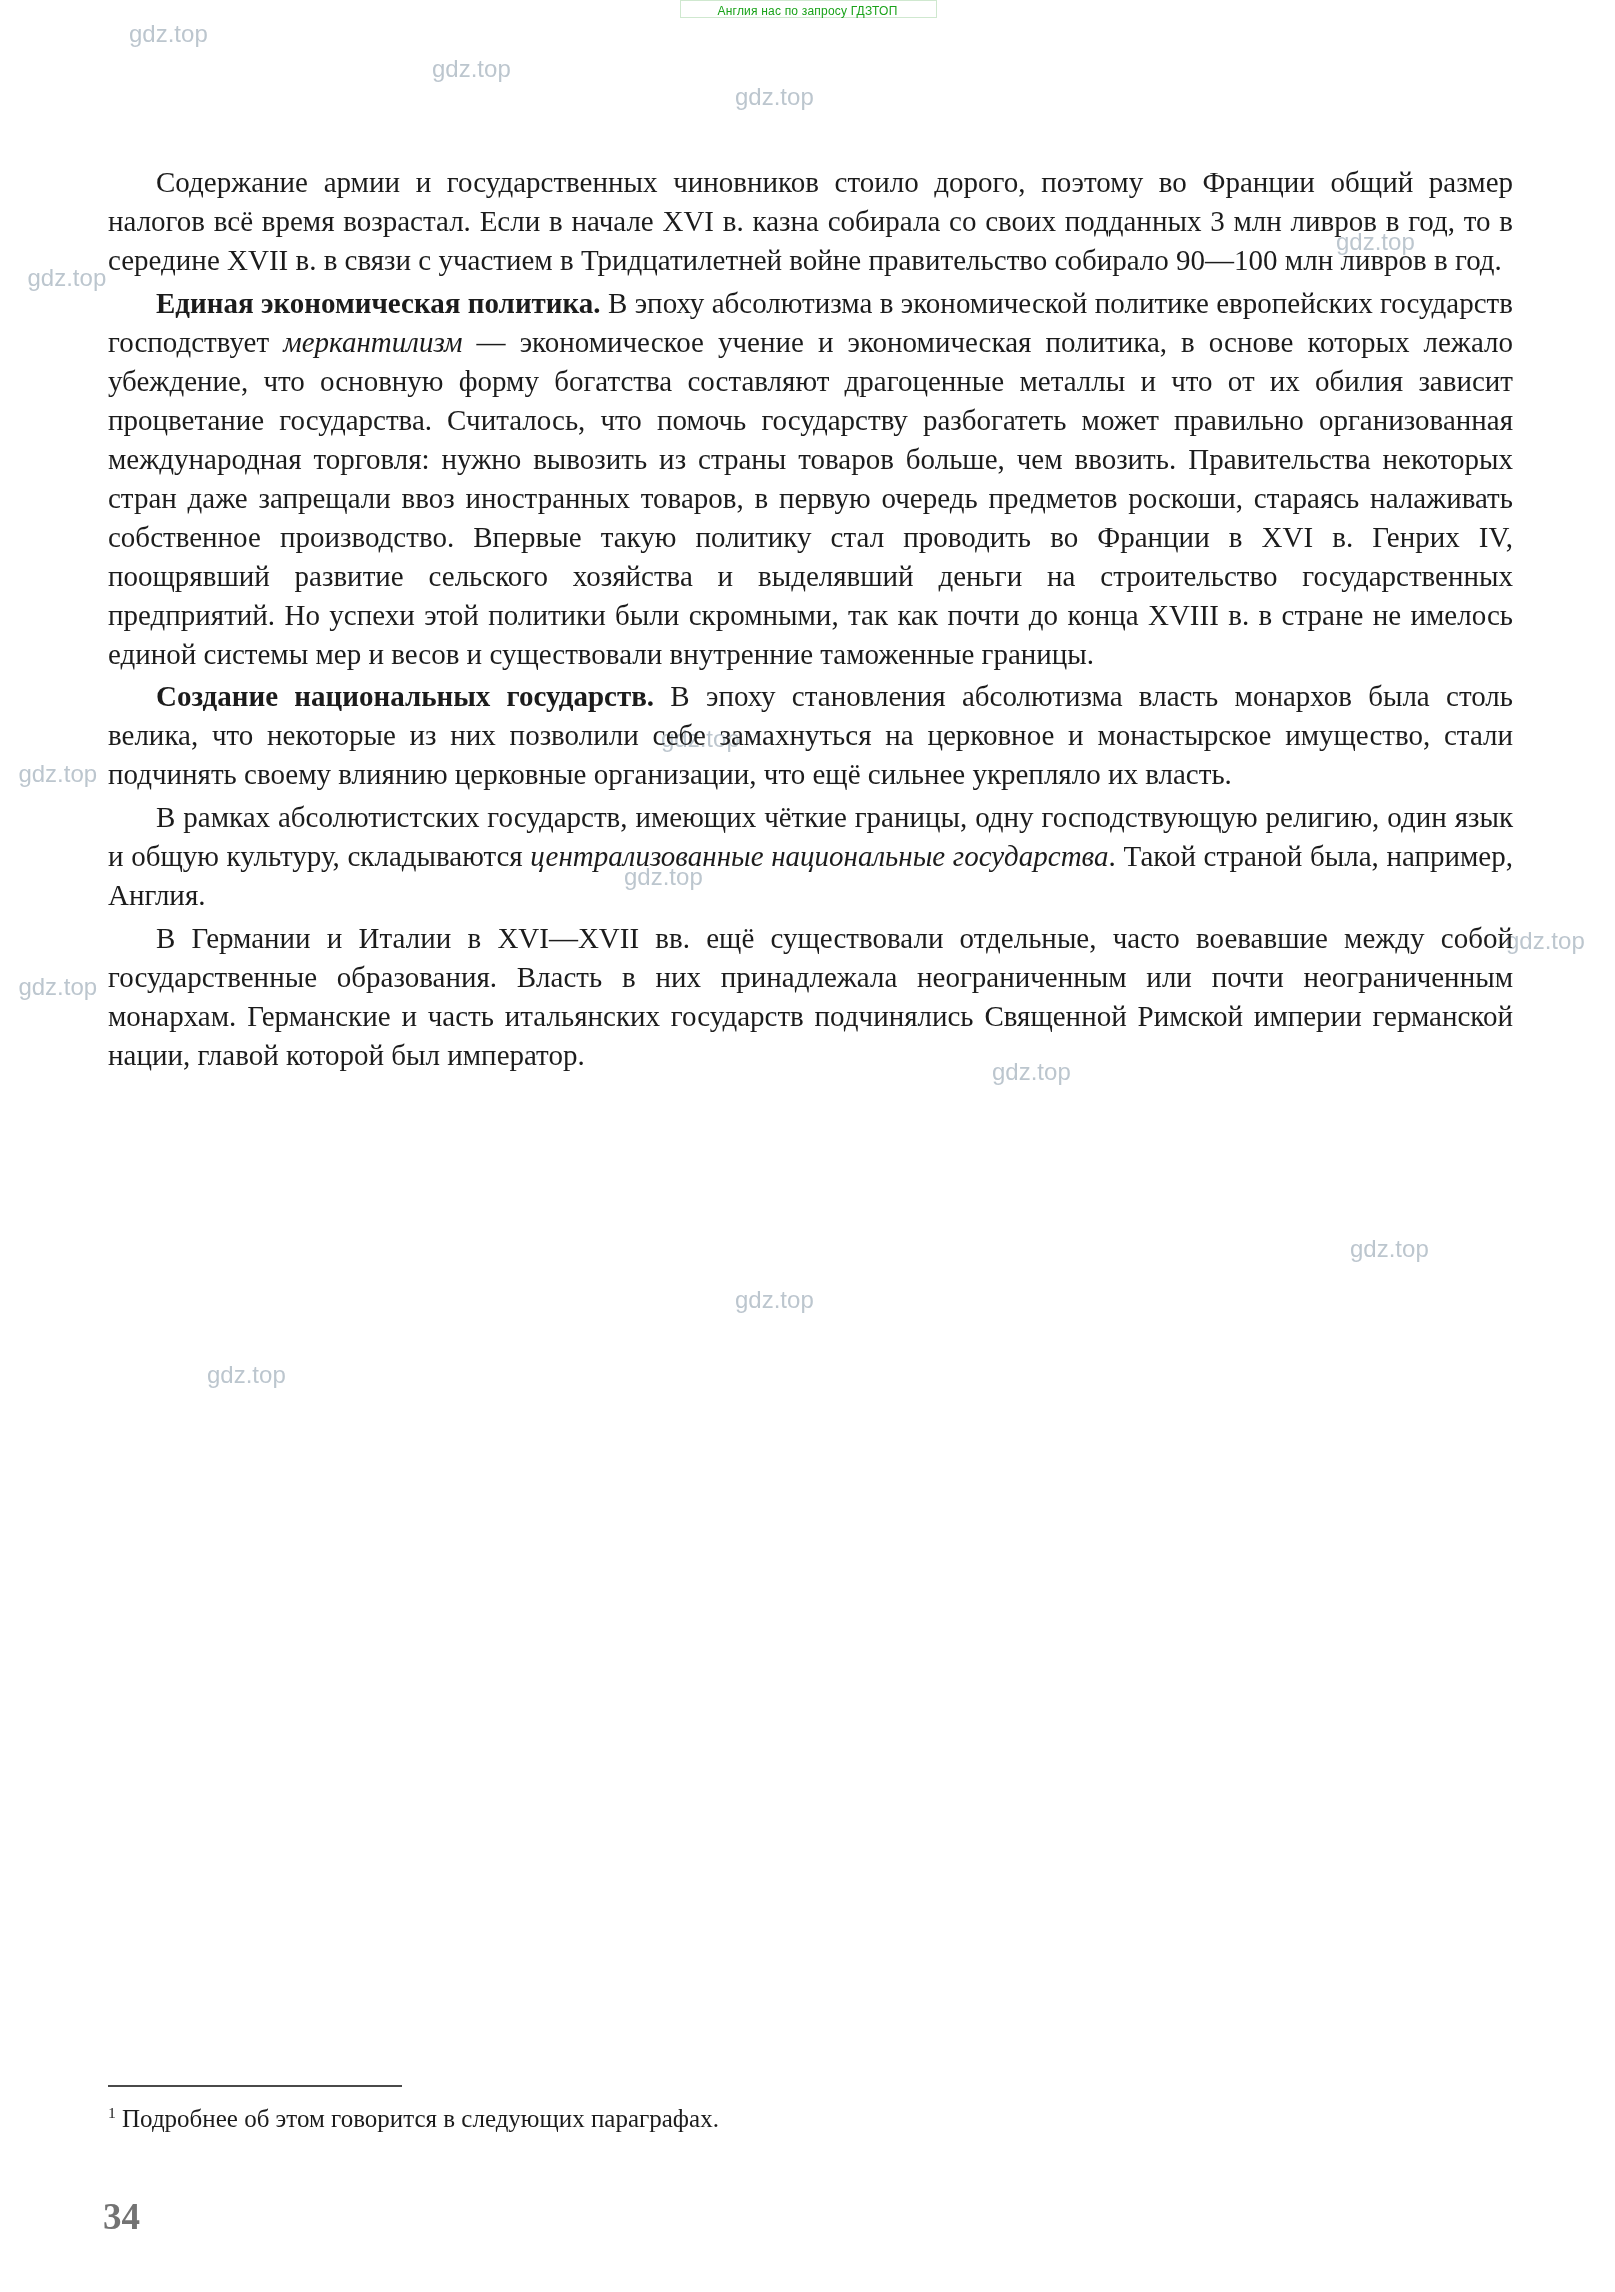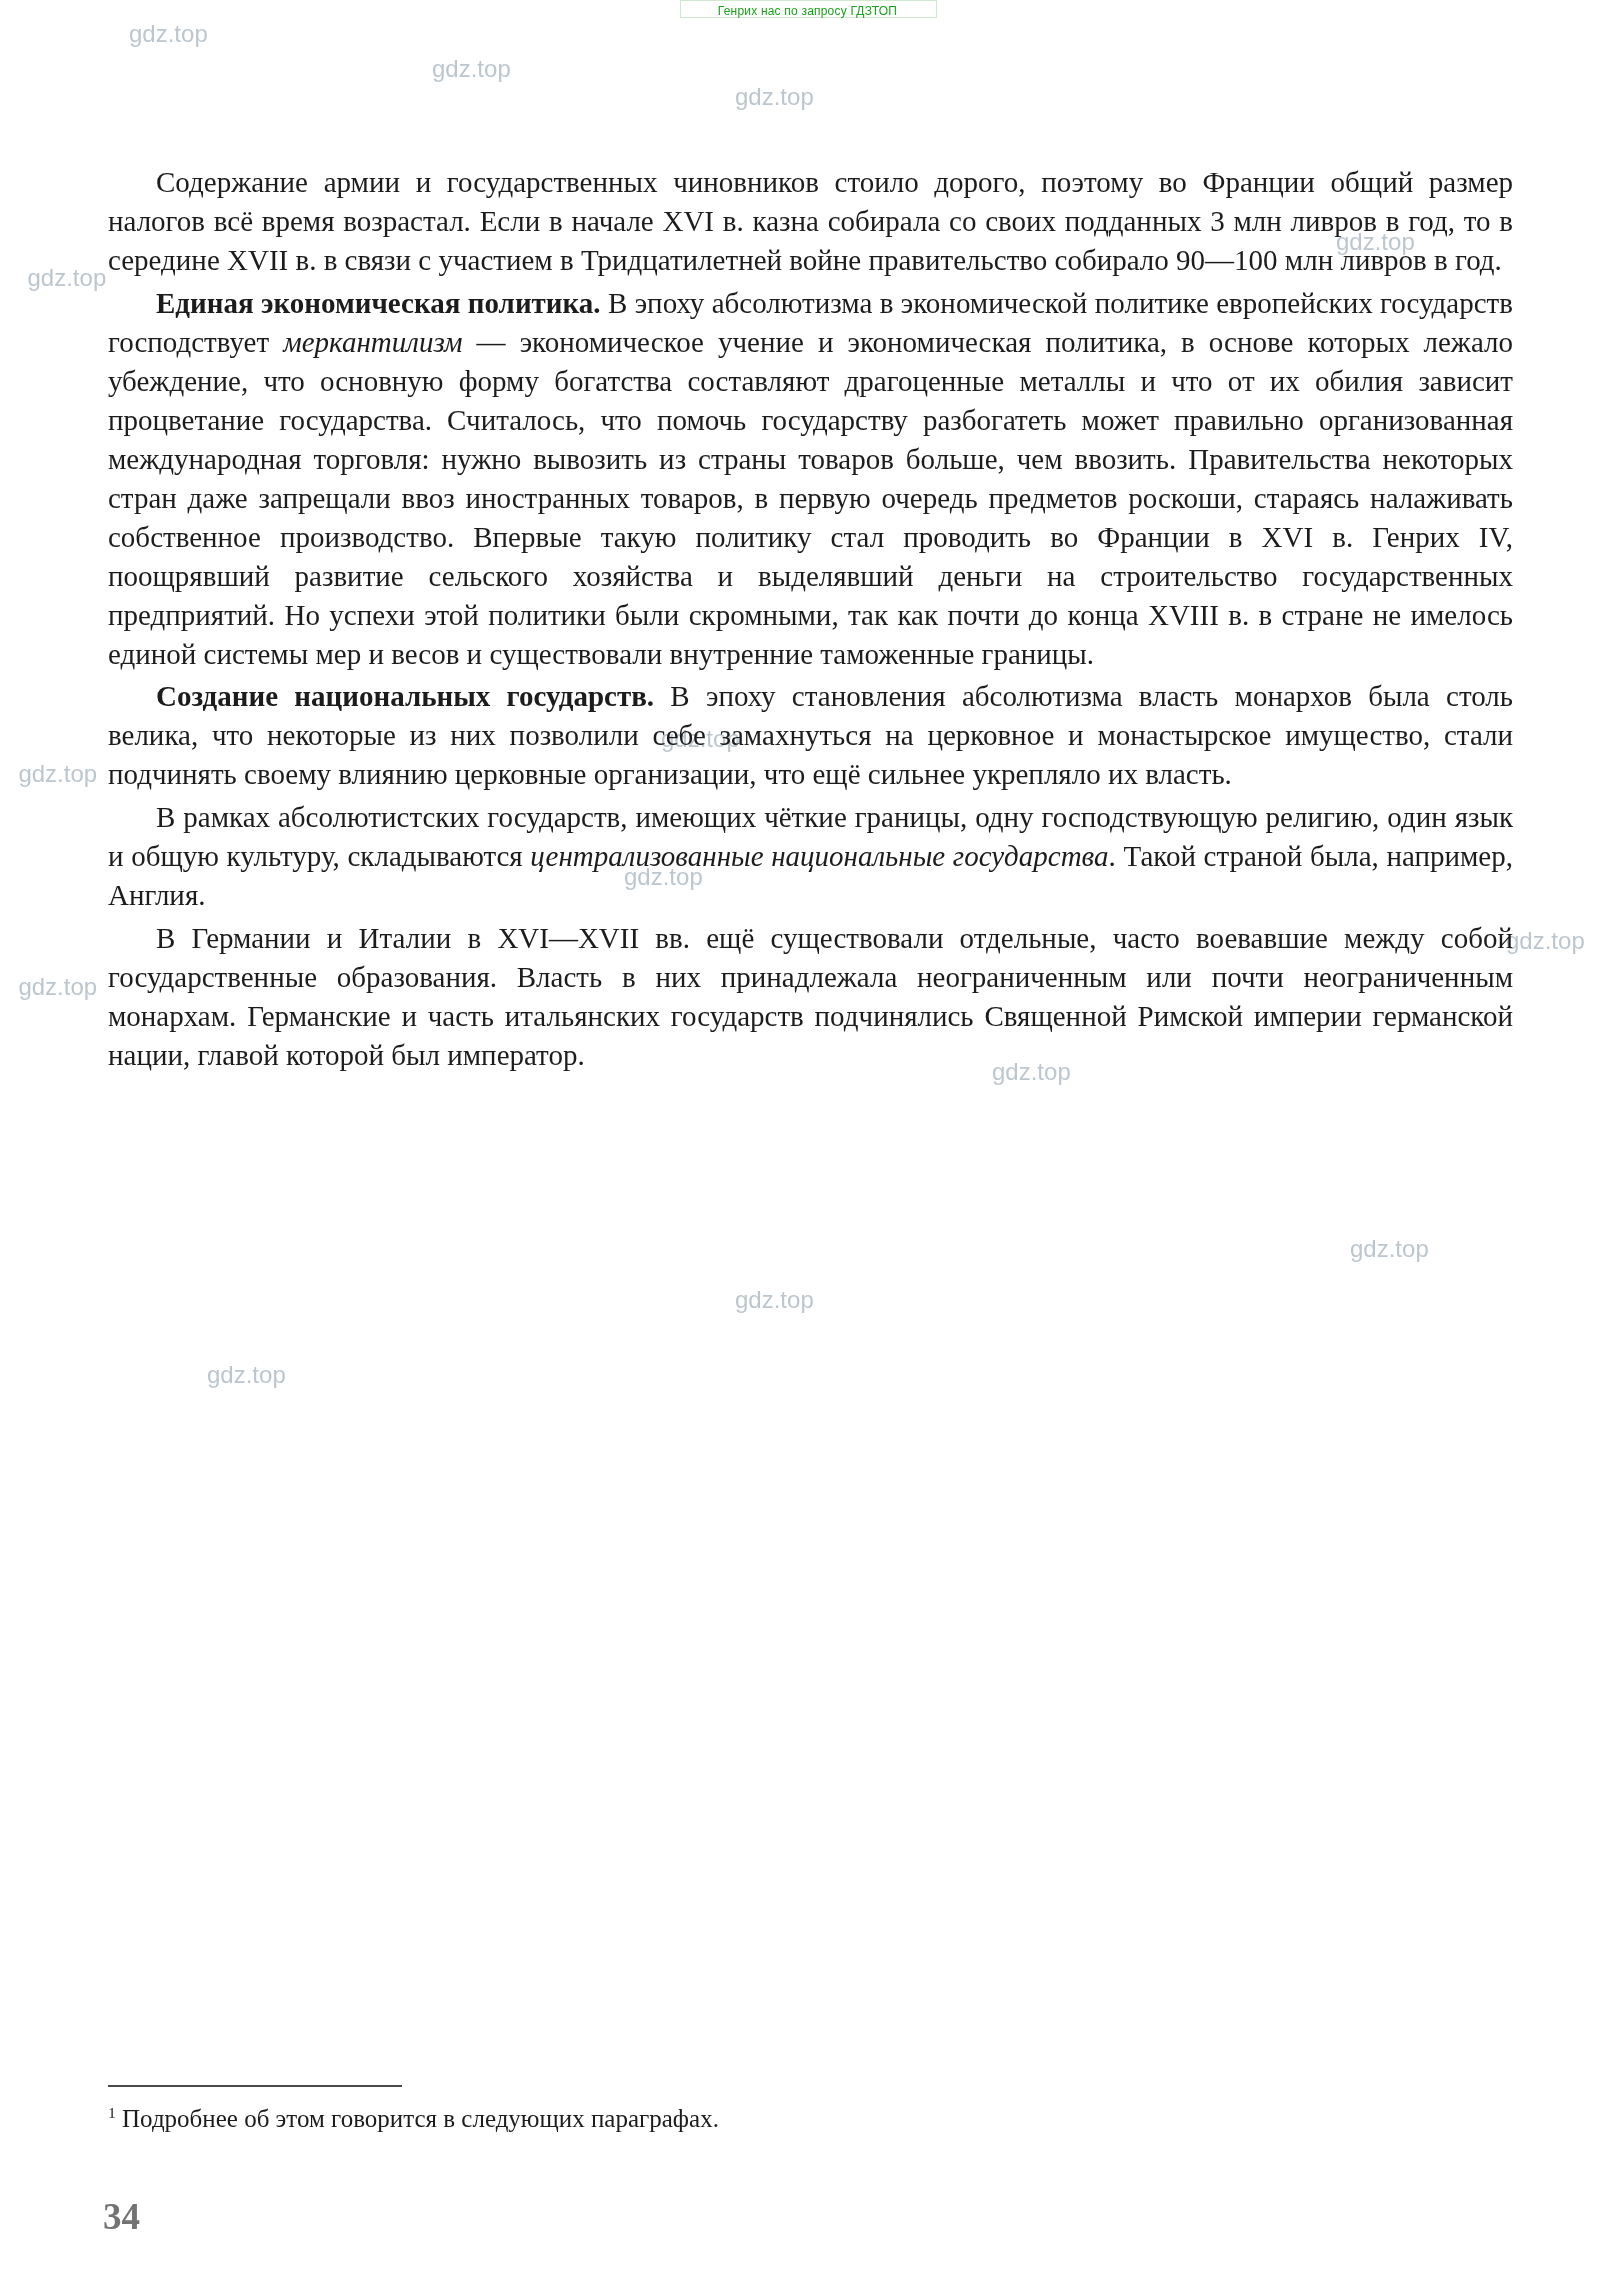--- a/index.html
+++ b/index.html
@@ -127,21 +127,21 @@
     letter-spacing: 0.4px;
   }
   .bottom-ads span { margin: 0 7.3px; color: #c0a7ad; }
 </style>
 </head>
 <body>
 
 <div class="page">
 
   <div class="top-banner-box"></div>
-  <div class="top-banner">Генрих нас по запросу ГДЗТОП</div>
+  <div class="top-banner">Англия нас по запросу ГДЗТОП</div>
 
   <div class="wm" style="left:129px;  top:20px;">gdz.top</div>
   <div class="wm" style="left:432px;  top:55px;">gdz.top</div>
   <div class="wm" style="left:735px;  top:83px;">gdz.top</div>
   <div class="wm" style="left:1336px; top:228px;">gdz.top</div>
   <div class="wm" style="left:27.5px;   top:264px;">gdz.top</div>
   <div class="wm" style="left:661px;  top:725px;">gdz.top</div>
   <div class="wm" style="left:18.4px;   top:760px;">gdz.top</div>
   <div class="wm" style="left:624px;  top:863px;">gdz.top</div>
   <div class="wm" style="left:1506px; top:927px;">gdz.top</div>

